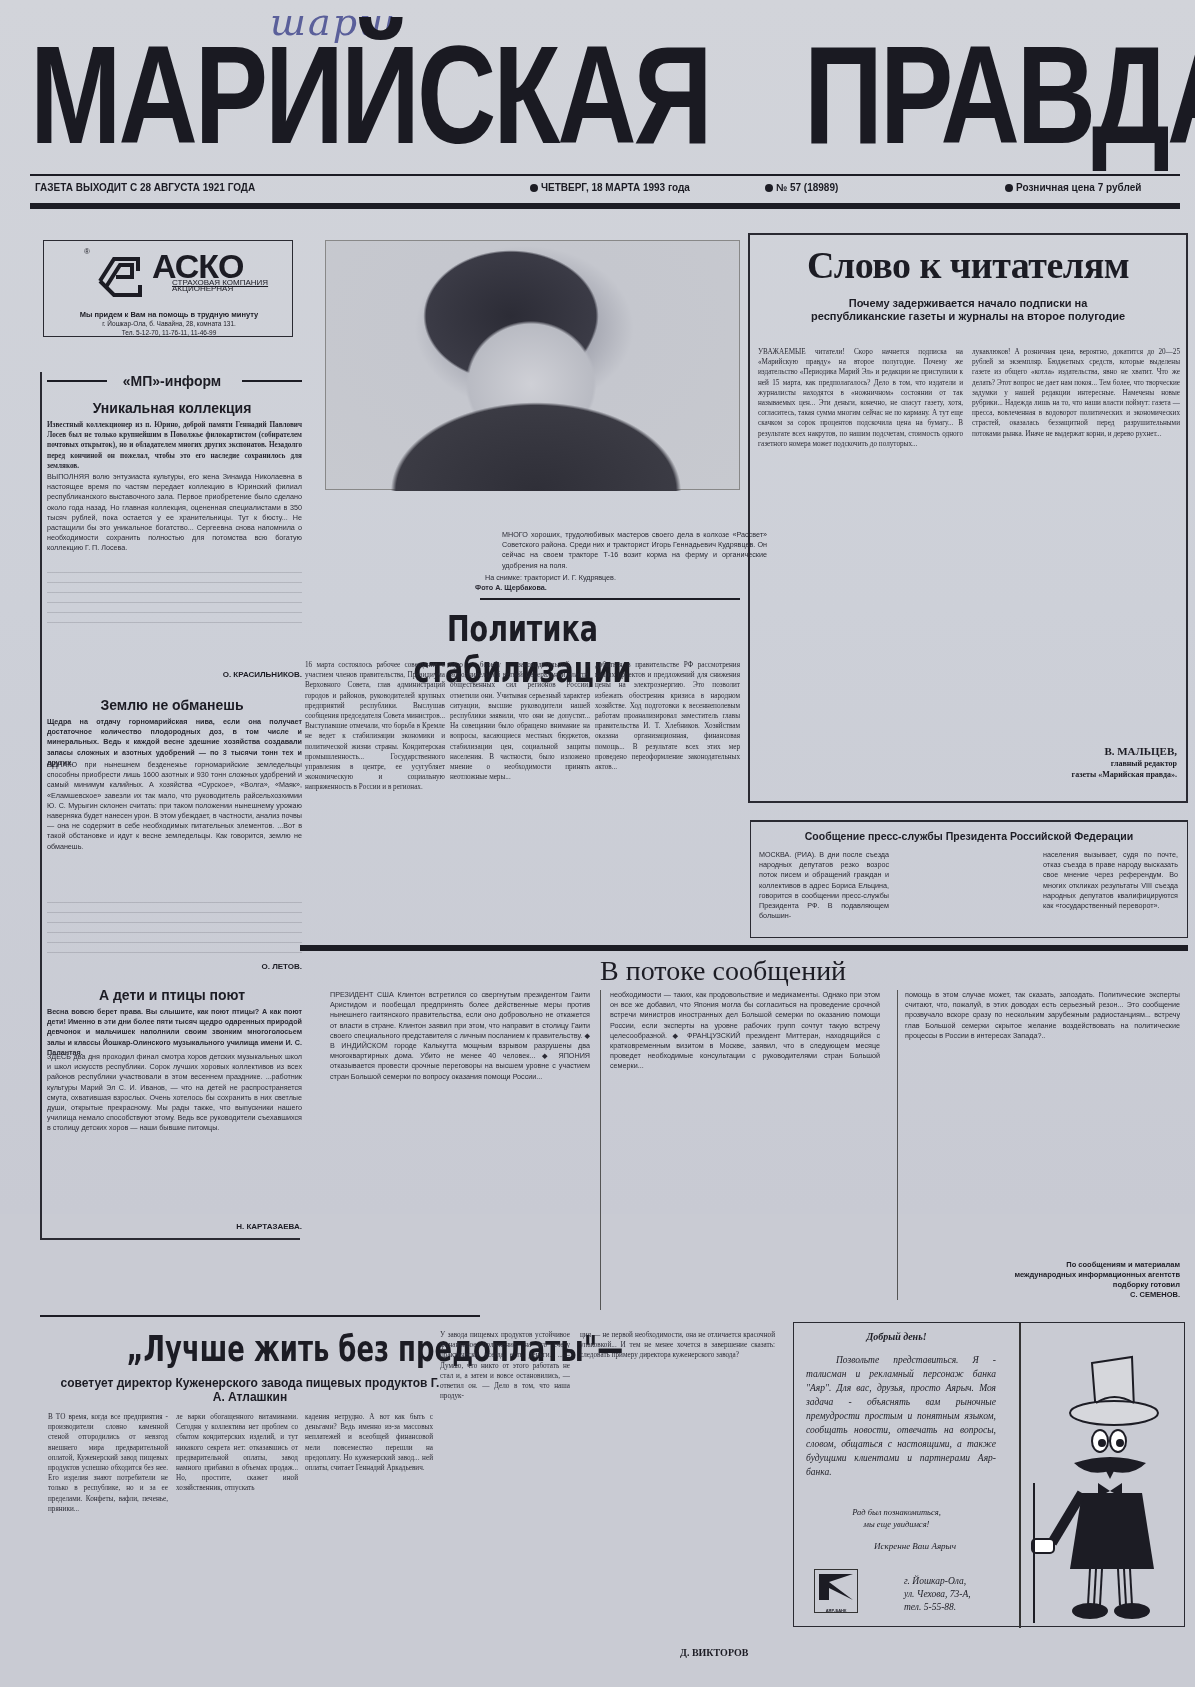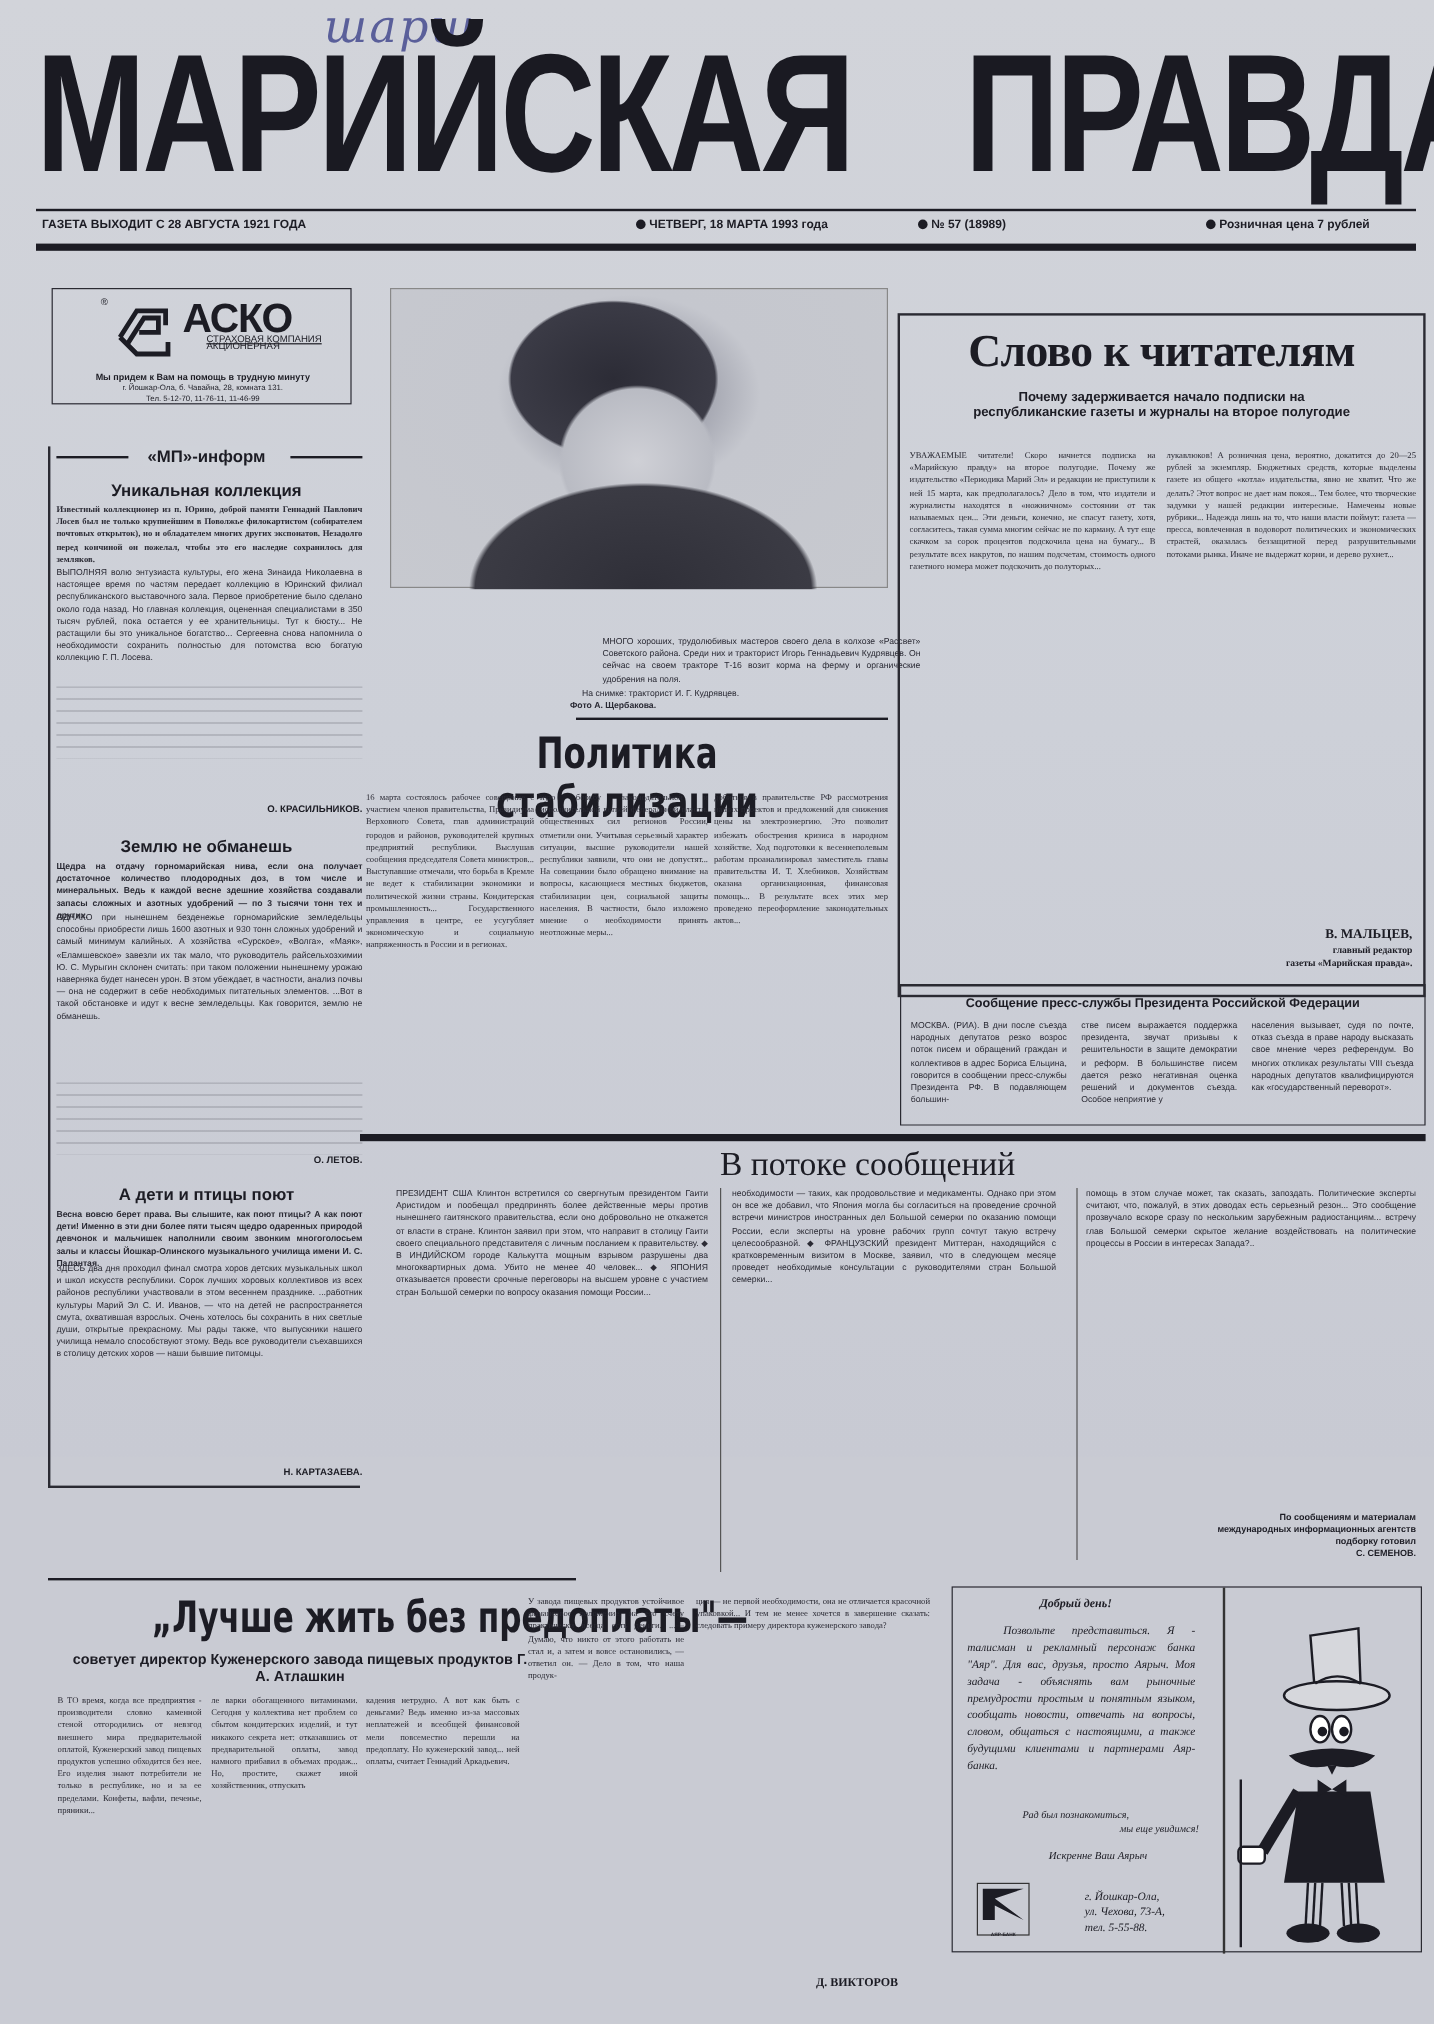--- a/index.html
+++ b/index.html
@@ -104,34 +104,33 @@
   <div class="abs col-text" style="left:475px;top:583px;width:265px;text-align:left;font-weight:bold;">Фото А. Щербакова.</div>
   <div class="abs rule" style="left:480px;top:598px;width:260px;height:2px;"></div>
 
   <div class="abs" style="left:300px;top:608px;width:445px;text-align:center;">
     <span class="condensed" style="font-size:36px;font-family:'DejaVu Sans',sans-serif;transform:scaleX(0.75);">Политика стабилизации</span>
   </div>
   <div class="abs col-text serif" style="left:305px;top:660px;width:140px;height:270px;overflow:hidden;">16 марта состоялось рабочее совещание с участием членов правительства, Президиума Верховного Совета, глав администраций городов и районов, руководителей крупных предприятий республики. Выслушав сообщения председателя Совета министров... Выступавшие отмечали, что борьба в Кремле не ведет к стабилизации экономики и политической жизни страны. Кондитерская промышленность... Государственного управления в центре, ее усугубляет экономическую и социальную напряженность в России и в регионах.</div>
   <div class="abs col-text serif" style="left:450px;top:660px;width:140px;height:270px;overflow:hidden;">ную борьбу законодательной и исполнительной ветвей федеральной власти, общественных сил регионов России, отметили они. Учитывая серьезный характер ситуации, высшие руководители нашей республики заявили, что они не допустят... На совещании было обращено внимание на вопросы, касающиеся местных бюджетов, стабилизации цен, социальной защиты населения. В частности, было изложено мнение о необходимости принять неотложные меры...</div>
   <div class="abs col-text serif" style="left:595px;top:660px;width:145px;height:270px;overflow:hidden;">добиться в правительстве РФ рассмотрения наших проектов и предложений для снижения цены на электроэнергию. Это позволит избежать обострения кризиса в народном хозяйстве. Ход подготовки к весеннеполевым работам проанализировал заместитель главы правительства И. Т. Хлебников. Хозяйствам оказана организационная, финансовая помощь... В результате всех этих мер проведено переоформление законодательных актов...</div>
 
-  <div class="abs box" style="left:748px;top:233px;width:440px;height:570px;border-width:2px;margin-top:28px;">
+  <div class="abs box" style="left:748px;top:233px;width:440px;height:570px;border-width:2px;">
     <div class="big-serif" style="font-size:38px;text-align:center;margin-top:8px;letter-spacing:-0.5px;">Слово к читателям</div>
     <div class="hd" style="font-size:11px;line-height:13px;padding:10px 50px 0 50px;">Почему задерживается начало подписки на республиканские газеты и журналы на второе полугодие</div>
     <div class="abs col-text serif" style="left:8px;top:112px;width:205px;height:450px;overflow:hidden;">УВАЖАЕМЫЕ читатели! Скоро начнется подписка на «Марийскую правду» на второе полугодие. Почему же издательство «Периодика Марий Эл» и редакции не приступили к ней 15 марта, как предполагалось? Дело в том, что издатели и журналисты находятся в «ножничном» состоянии от так называемых цен... Эти деньги, конечно, не спасут газету, хотя, согласитесь, такая сумма многим сейчас не по карману. А тут еще скачком за сорок процентов подскочила цена на бумагу... В результате всех накрутов, по нашим подсчетам, стоимость одного газетного номера может подскочить до полуторых...</div>
     <div class="abs col-text serif" style="left:222px;top:112px;width:208px;height:395px;overflow:hidden;">лукавлюков! А розничная цена, вероятно, докатится до 20—25 рублей за экземпляр. Бюджетных средств, которые выделены газете из общего «котла» издательства, явно не хватит. Что же делать? Этот вопрос не дает нам покоя... Тем более, что творческие задумки у нашей редакции интересные. Намечены новые рубрики... Надежда лишь на то, что наши власти поймут: газета — пресса, вовлеченная в водоворот политических и экономических страстей, оказалась беззащитной перед разрушительными потоками рынка. Иначе не выдержат корни, и дерево рухнет...</div>
     <div class="abs serif" style="left:222px;top:510px;width:205px;text-align:right;font-size:11px;font-weight:bold;">В. МАЛЬЦЕВ,</div>
     <div class="abs serif" style="left:222px;top:524px;width:205px;text-align:right;font-size:8px;font-weight:bold;">главный редактор</div>
     <div class="abs serif" style="left:222px;top:535px;width:205px;text-align:right;font-size:8px;font-weight:bold;">газеты «Марийская правда».</div>
   </div>
 
   <div class="abs" style="left:750px;top:820px;width:438px;height:118px;border-top:2px solid #2a2a32;border-left:1.5px solid #2a2a32;border-right:1.5px solid #2a2a32;border-bottom:1px solid #2a2a32;">
     <div class="hd" style="font-size:10.5px;margin-top:8px;">Сообщение пресс-службы Президента Российской Федерации</div>
     <div class="abs col-text" style="left:8px;top:28px;width:130px;">МОСКВА. (РИА). В дни после съезда народных депутатов резко возрос поток писем и обращений граждан и коллективов в адрес Бориса Ельцина, говорится в сообщении пресс-службы Президента РФ. В подавляющем большин-</div>
-    <div class="abs col-text" style="left:150px;top:28px;width:130px;">стве писем выражается поддержка президента, звучат призывы к решительности в защите демократии и реформ. В большинстве писем дается резко негативная оценка решений и документов съезда. Особое неприятие у</div>
     <div class="abs col-text" style="left:292px;top:28px;width:135px;">населения вызывает, судя по почте, отказ съезда в праве народу высказать свое мнение через референдум. Во многих откликах результаты VIII съезда народных депутатов квалифицируются как «государственный переворот».</div>
   </div>
 
   <div class="abs rule" style="left:300px;top:945px;width:888px;height:6px;"></div>
 
   <div class="abs big-serif" style="left:600px;top:955px;font-size:28px;font-weight:normal;">В потоке сообщений</div>
   <div class="abs col-text" style="left:330px;top:990px;width:260px;height:320px;overflow:hidden;">ПРЕЗИДЕНТ США Клинтон встретился со свергнутым президентом Гаити Аристидом и пообещал предпринять более действенные меры против нынешнего гаитянского правительства, если оно добровольно не откажется от власти в стране. Клинтон заявил при этом, что направит в столицу Гаити своего специального представителя с личным посланием к правительству. ◆ В ИНДИЙСКОМ городе Калькутта мощным взрывом разрушены два многоквартирных дома. Убито не менее 40 человек... ◆ ЯПОНИЯ отказывается провести срочные переговоры на высшем уровне с участием стран Большой семерки по вопросу оказания помощи России...</div>
   <div class="abs" style="left:600px;top:990px;width:1px;height:320px;background:#555;"></div>
   <div class="abs col-text" style="left:610px;top:990px;width:270px;height:320px;overflow:hidden;">необходимости — таких, как продовольствие и медикаменты. Однако при этом он все же добавил, что Япония могла бы согласиться на проведение срочной встречи министров иностранных дел Большой семерки по оказанию помощи России, если эксперты на уровне рабочих групп сочтут такую встречу целесообразной. ◆ ФРАНЦУЗСКИЙ президент Миттеран, находящийся с кратковременным визитом в Москве, заявил, что в следующем месяце проведет необходимые консультации с руководителями стран Большой семерки...</div>
   <div class="abs" style="left:897px;top:990px;width:1px;height:310px;background:#555;"></div>
@@ -153,21 +152,21 @@
   <div class="abs col-text serif" style="left:176px;top:1412px;width:122px;height:265px;overflow:hidden;">ле варки обогащенного витаминами. Сегодня у коллектива нет проблем со сбытом кондитерских изделий, и тут никакого секрета нет: отказавшись от предварительной оплаты, завод намного прибавил в объемах продаж... Но, простите, скажет иной хозяйственник, отпускать</div>
   <div class="abs col-text serif" style="left:305px;top:1412px;width:128px;height:265px;overflow:hidden;">кадения нетрудно. А вот как быть с деньгами? Ведь именно из-за массовых неплатежей и всеобщей финансовой мели повсеместно перешли на предоплату. Но куженерский завод... ней оплаты, считает Геннадий Аркадьевич.</div>
   <div class="abs col-text serif" style="left:440px;top:1330px;width:130px;height:345px;overflow:hidden;">У завода пищевых продуктов устойчивое финансовое положение, на его счету практически всегда есть деньги. ...— Думаю, что никто от этого работать не стал и, а затем и вовсе остановились, — ответил он. — Дело в том, что наша продук-</div>
   <div class="abs col-text serif" style="left:580px;top:1330px;width:195px;height:310px;overflow:hidden;">ция — не первой необходимости, она не отличается красочной упаковкой... И тем не менее хочется в завершение сказать: следовать примеру директора куженерского завода?</div>
   <div class="abs serif" style="left:680px;top:1647px;font-size:10px;font-weight:bold;">Д. ВИКТОРОВ</div>
 
   <div class="abs box" style="left:793px;top:1322px;width:392px;height:305px;">
     <div class="abs italic" style="left:0;top:8px;width:205px;text-align:center;font-size:10px;font-weight:bold;">Добрый день!</div>
     <div class="abs italic" style="left:12px;top:30px;width:190px;font-size:9.5px;line-height:14px;text-align:justify;text-indent:30px;">Позвольте представиться. Я - талисман и рекламный персонаж банка "Аяр". Для вас, друзья, просто Аярыч. Моя задача - объяснять вам рыночные премудрости простым и понятным языком, сообщать новости, отвечать на вопросы, словом, общаться с настоящими, а также будущими клиентами и партнерами Аяр-банка.</div>
     <div class="abs italic" style="left:0;top:184px;width:205px;text-align:center;font-size:8.5px;">Рад был познакомиться,</div>
-    <div class="abs italic" style="left:0;top:196px;width:205px;text-align:right;font-size:8.5px;font-style:italic;">мы еще увидимся!</div>
+    <div class="abs italic" style="left:0;top:196px;width:205px;text-align:center;font-size:8.5px;font-style:italic;">мы еще увидимся!</div>
     <div class="abs italic" style="left:80px;top:218px;font-size:9px;">Искренне Ваш Аярыч</div>
     <div class="abs" style="left:20px;top:246px;width:44px;height:44px;border:1px solid #333;">
       <svg width="42" height="34" viewBox="0 0 42 34">
         <path d="M4 4 L4 30 L14 30 L14 18 L38 30 L14 12 L38 4 Z" fill="#1c1c24"></path>
       </svg>
       <div style="font-size:4px;text-align:center;font-weight:bold;">АЯР-БАНК</div>
     </div>
     <div class="abs italic" style="left:110px;top:252px;font-size:9.5px;line-height:13px;">
       <div>г. Йошкар-Ола,</div>
       <div>ул. Чехова, 73-А,</div>

